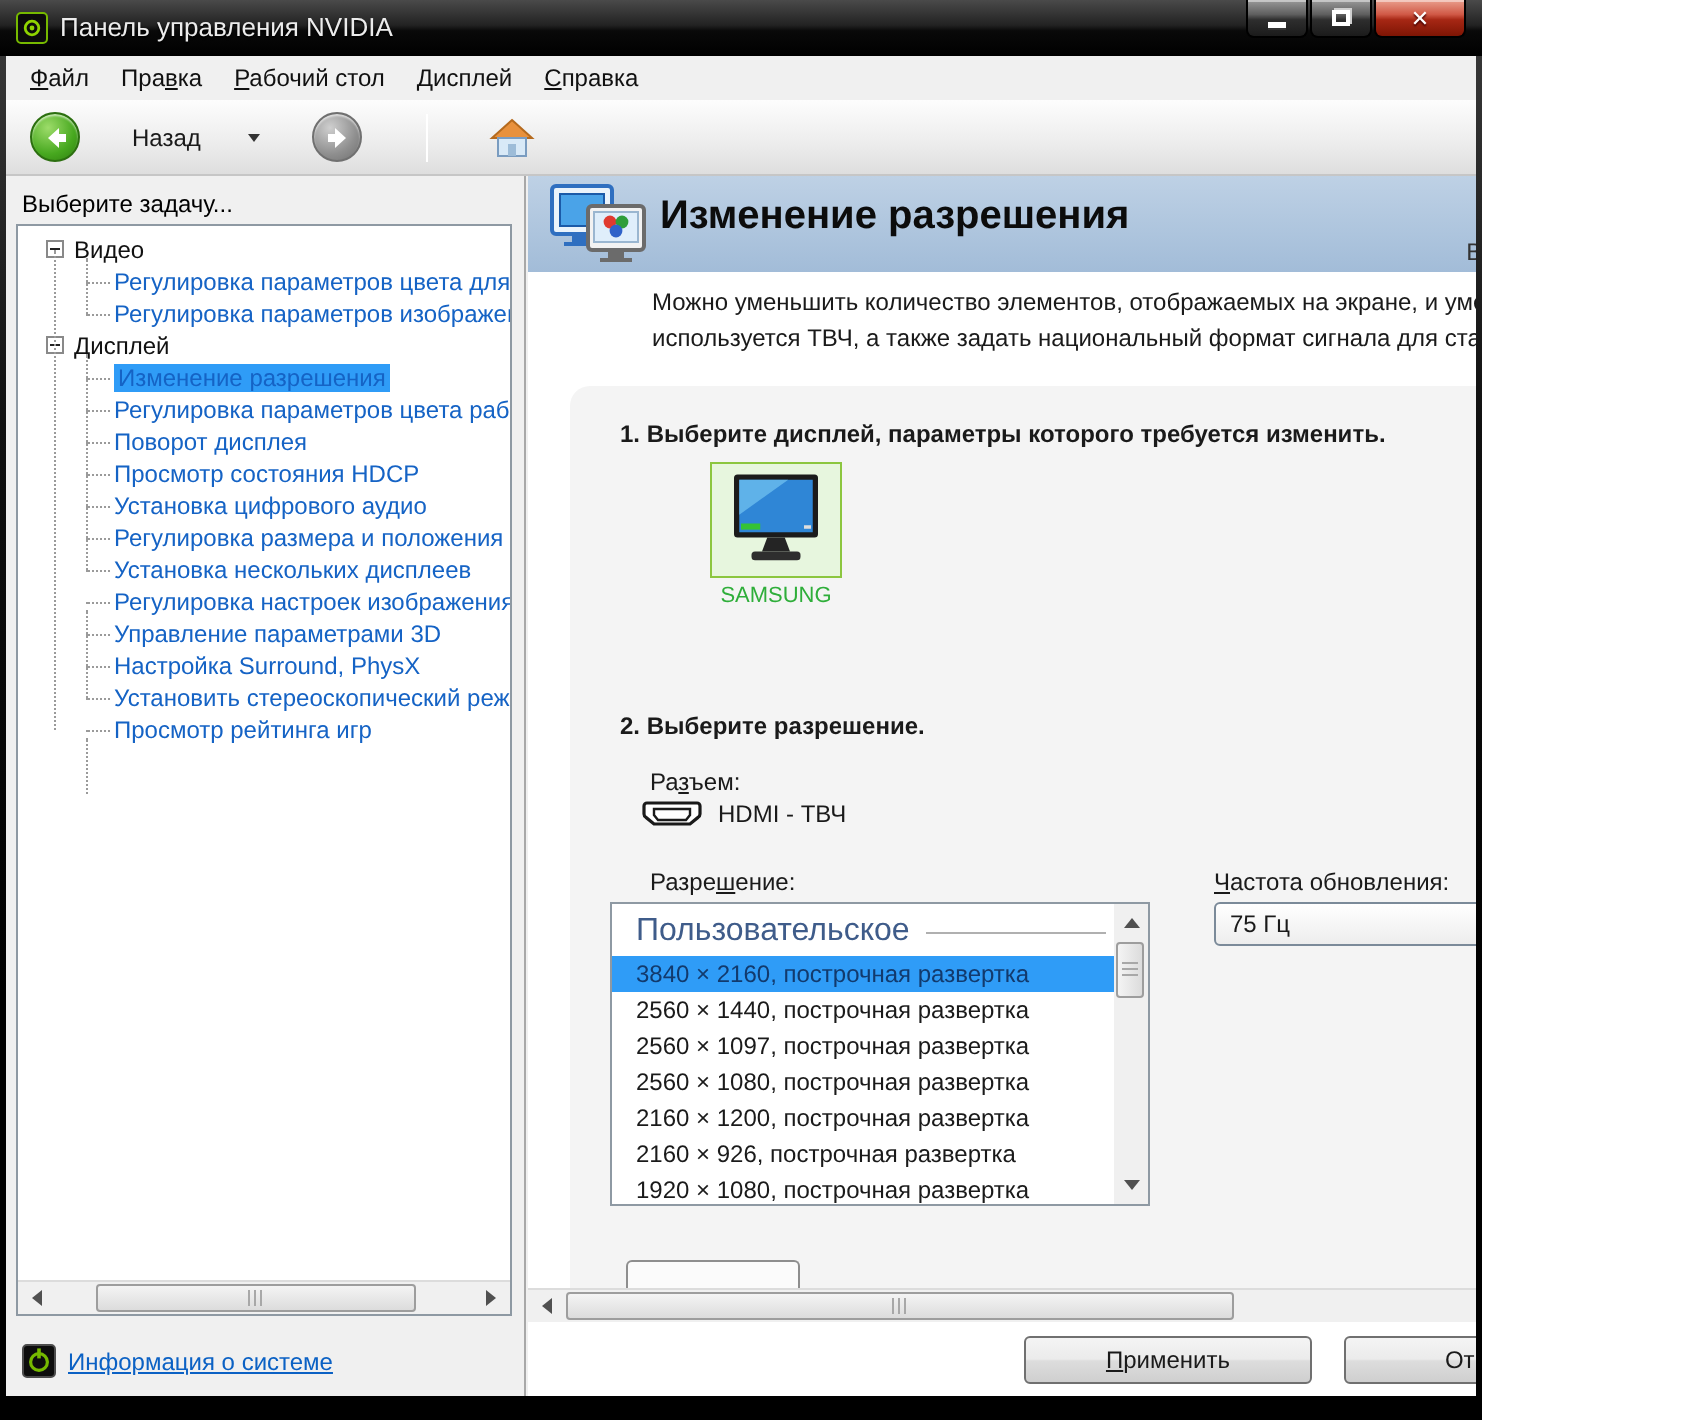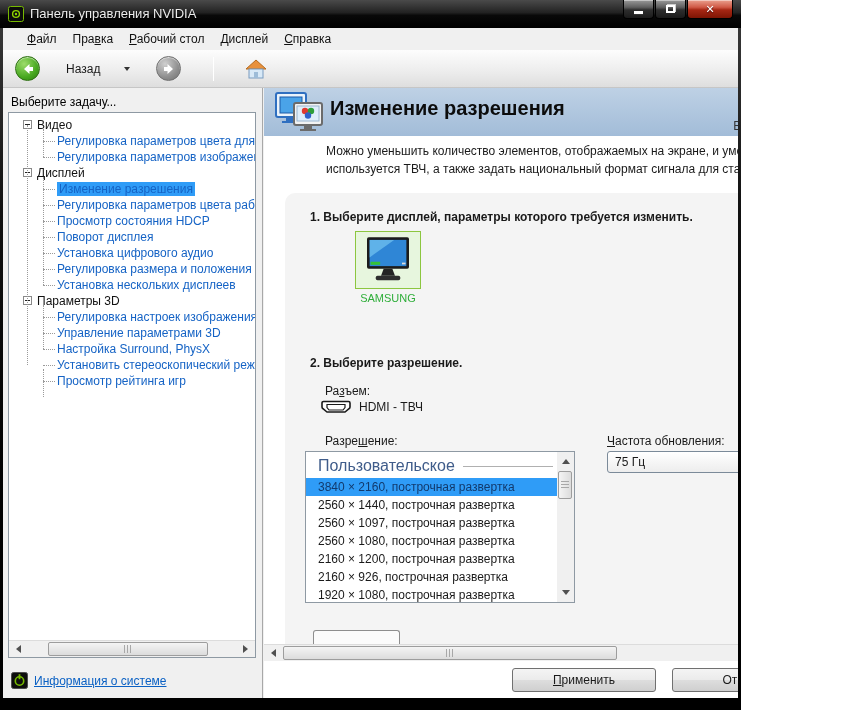--- a/index.html
+++ b/index.html
@@ -17,21 +17,21 @@
   .wbtn.min,.wbtn.rest{width:31px;}
   .wbtn.close{width:46px;background:linear-gradient(#eaa08e,#d05946 40%,#a62714 55%,#7e1504);}
   .glyph-min{width:9px;height:3px;background:#fff;box-shadow:0 1px 0 #333;margin-top:6px;}
   .glyph-rest{width:9px;height:8px;border:2px solid #fff;box-shadow:1px -1px 0 #cfcfcf;}
   .glyph-close{font-size:11px;font-weight:bold;text-shadow:0 1px 1px #400;}
 
   
   #frame{position:absolute;left:3px;right:3px;top:28px;bottom:12px;background:#f0f0f0;overflow:hidden;}
 
   
-  #menubar{position:absolute;left:0;right:0;top:0;height:22px;background:#f0f0f0;display:flex;align-items:center;padding-left:16px;font-size:12px;color:#111;}
+  #menubar{position:absolute;left:0;right:0;top:0;height:22px;background:#f0f0f0;display:flex;align-items:center;padding-left:4px;font-size:12px;color:#111;}
   .menu-item{padding:3px 8px;}
   .accel{text-decoration:underline;}
 
   
   #toolbar{position:absolute;left:0;right:0;top:22px;height:38px;background:linear-gradient(#fdfdfd,#ececec 60%,#dedede);border-bottom:1px solid #c6c6c6;display:flex;align-items:center;padding-left:12px;gap:20px;}
   .circle-btn{width:25px;height:25px;border-radius:50%;display:flex;align-items:center;justify-content:center;}
   .back-circle{background:radial-gradient(circle at 35% 30%,#9ddc6a,#47a81f 60%,#2d7d0e);border:1px solid #2c6f10;box-shadow:inset 0 1px 1px rgba(255,255,255,.6);}
   .fwd-circle{background:radial-gradient(circle at 35% 30%,#cfcfcf,#8f8f8f 60%,#6f6f6f);border:1px solid #707070;box-shadow:inset 0 1px 1px rgba(255,255,255,.6);margin-left:6px;}
   #back-label{font-size:12px;color:#1a1a1a;margin:0 4px 0 6px;}
   .chev-down{width:0;height:0;border:3px solid transparent;border-top:4px solid #333;margin-top:3px;}
@@ -166,26 +166,25 @@
     <div id="sidebar">
       <div id="task-label">Выберите задачу...</div>
       <div id="treebox">
         <div id="tree">
             <div class="trow group"><span class="minusbox"></span><span class="tlabel">Видео</span></div>
             <div class="trow item"><span class="tlabel">Регулировка параметров цвета для вид</span></div>
             <div class="trow item"><span class="tlabel">Регулировка параметров изображения д</span></div>
             <div class="trow group"><span class="minusbox"></span><span class="tlabel">Дисплей</span></div>
             <div class="trow item"><span class="tlabel selbg">Изменение разрешения</span></div>
             <div class="trow item"><span class="tlabel">Регулировка параметров цвета рабочег</span></div>
+            <div class="trow item"><span class="tlabel">Поворот дисплея</span></div>
             <div class="trow item"><span class="tlabel">Просмотр состояния HDCP</span></div>
-            <div class="trow item"><span class="tlabel">Поворот дисплея</span></div>
             <div class="trow item"><span class="tlabel">Установка цифрового аудио</span></div>
             <div class="trow item"><span class="tlabel">Регулировка размера и положения рабоч</span></div>
             <div class="trow item"><span class="tlabel">Установка нескольких дисплеев</span></div>
-            <div class="trow group"><span class="minusbox"></span><span class="tlabel">Параметры 3D</span></div>
             <div class="trow item"><span class="tlabel">Регулировка настроек изображения с пр</span></div>
             <div class="trow item"><span class="tlabel">Управление параметрами 3D</span></div>
             <div class="trow item"><span class="tlabel">Настройка Surround, PhysX</span></div>
             <div class="trow item"><span class="tlabel">Установить стереоскопический режим 3</span></div>
             <div class="trow item"><span class="tlabel">Просмотр рейтинга игр</span></div>
             <div class="vline" style="left: 18px; top: 12px; height: 240px;"></div>
             <div class="vline" style="left: 34px; top: 16px; height: 28px;"></div>
             <div class="vline" style="left: 34px; top: 64px; height: 108px;"></div>
             <div class="vline" style="left: 34px; top: 192px; height: 44px;"></div>
             <div class="vline" style="left: 34px; top: 256px; height: 28px;"></div>

